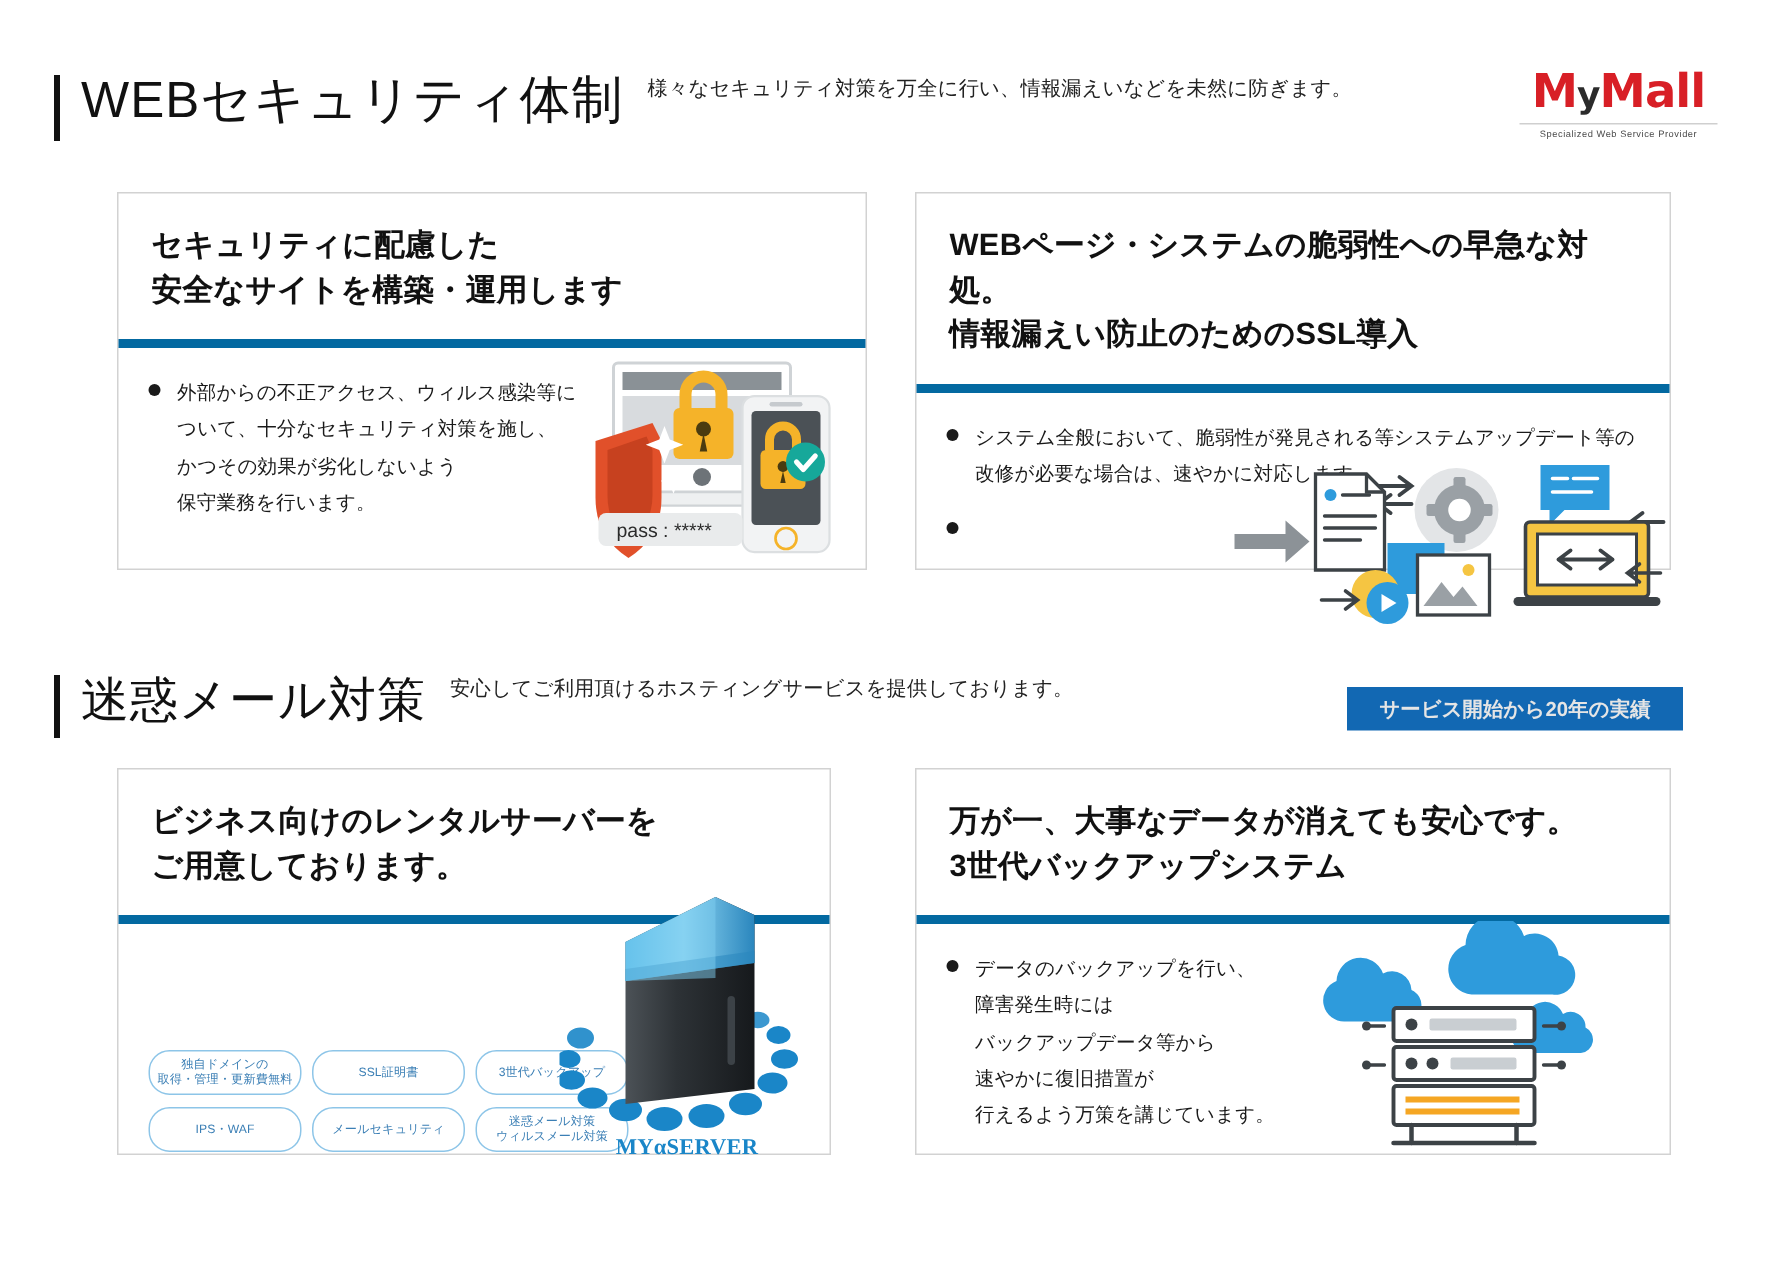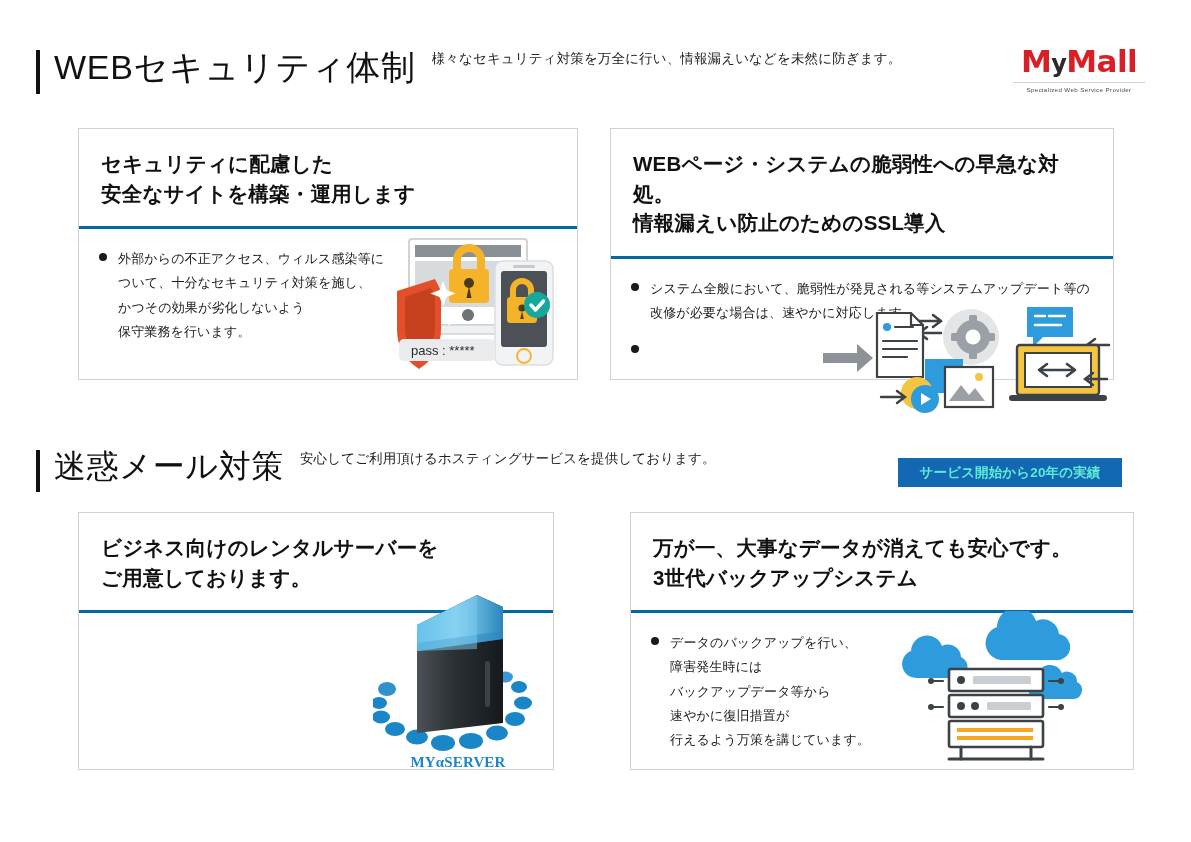--- a/index.html
+++ b/index.html
@@ -76,21 +76,21 @@
     white-space: nowrap;
   }
 
   
   .card {
     position: absolute;
     border: 1px solid #d2d2d2;
     background: #fff;
   }
   .card-head {
-    border-bottom: 3px solid #0369a1;
+    border-bottom: 6px solid #0369a1;
     padding: 20px 22px 18px 22px;
   }
   .card-head h3 {
     font-size: 20.5px;
     font-weight: 700;
     line-height: 1.45;
     color: #111;
     letter-spacing: 0.01em;
     white-space: pre-line;
   }
@@ -120,33 +120,33 @@
     white-space: pre-line;
     letter-spacing: 0.01em;
   }
   .bullet.tight .bullet-text { font-size: 12.6px; line-height: 1.8; }
   .bullet.tight .bullet-dot { width: 7px; height: 7px; margin-right: 6px; }
 
   
   #card-secure   { left: 78px;  top: 128px; width: 500px; height: 252px; }
   #card-ssl      { left: 610px; top: 128px; width: 504px; height: 252px; }
   #card-rental   { left: 78px;  top: 512px; width: 476px; height: 258px; }
-  #card-backup   { left: 610px; top: 512px; width: 504px; height: 258px; margin-left: 20px; }
+  #card-backup   { left: 610px; top: 512px; width: 504px; height: 258px; }
 
   #card-secure .card-body, #card-ssl .card-body { height: calc(100% - 94px); }
 
   
   .badge {
     position: absolute;
     left: 898px;
     top: 458px;
     width: 224px;
     height: 29px;
     background: #1268b3;
-    color: #5eead4;
+    color: #e5e5e5;
     font-size: 13.5px;
     font-weight: 700;
     display: flex;
     align-items: center;
     justify-content: center;
     letter-spacing: 0.01em;
   }
 
   
   .tag-grid {
@@ -335,20 +335,30 @@
 
 <div class="badge">サービス開始から20年の実績</div>
 
 <div class="card" id="card-rental">
   <div class="card-head">
     <h3>ビジネス向けのレンタルサーバーを
 ご用意しております。</h3>
   </div>
   <div class="card-body">
 
+    <div class="tag-grid">
+      <div class="tag">独自ドメインの
+取得・管理・更新費無料</div>
+      <div class="tag">SSL証明書</div>
+      <div class="tag">3世代バックアップ</div>
+      <div class="tag">IPS・WAF</div>
+      <div class="tag">メールセキュリティ</div>
+      <div class="tag">迷惑メール対策
+ウィルスメール対策</div>
+    </div>
 
     <div class="illus" id="illus-server">
       <svg viewBox="0 0 170 196" width="170" height="196">
         <defs>
           <linearGradient id="gTop" x1="0" y1="0" x2="1" y2="0">
             <stop offset="0%" stop-color="#4fb7e8"></stop>
             <stop offset="45%" stop-color="#8fd6f3"></stop>
             <stop offset="100%" stop-color="#2a86bd"></stop>
           </linearGradient>
           <linearGradient id="gBody" x1="0" y1="0" x2="1" y2="0">

